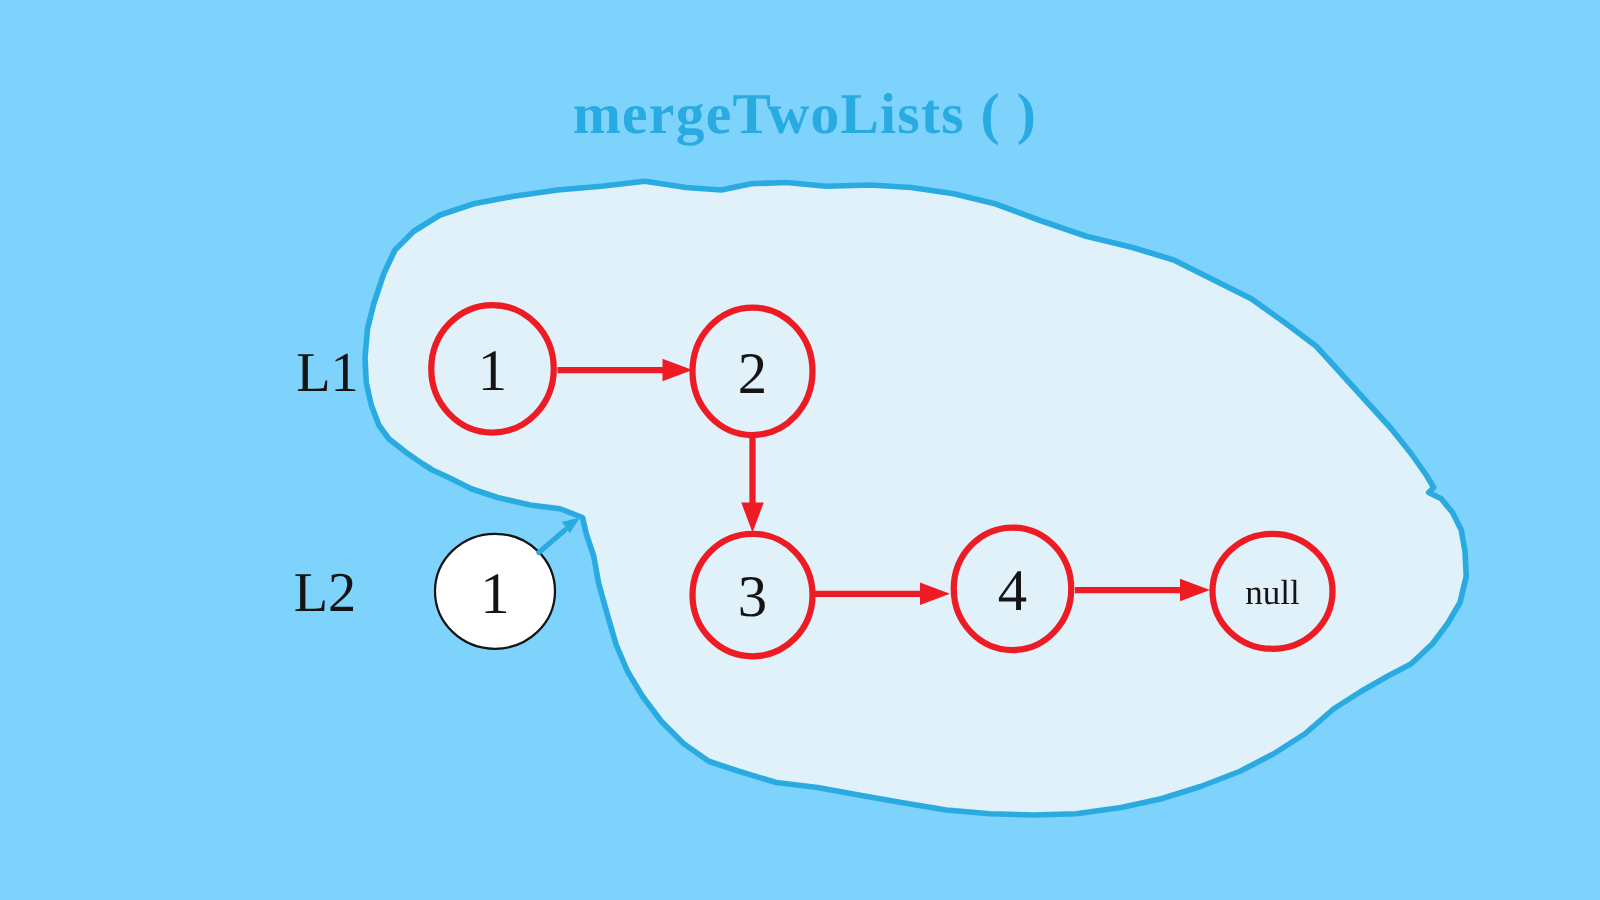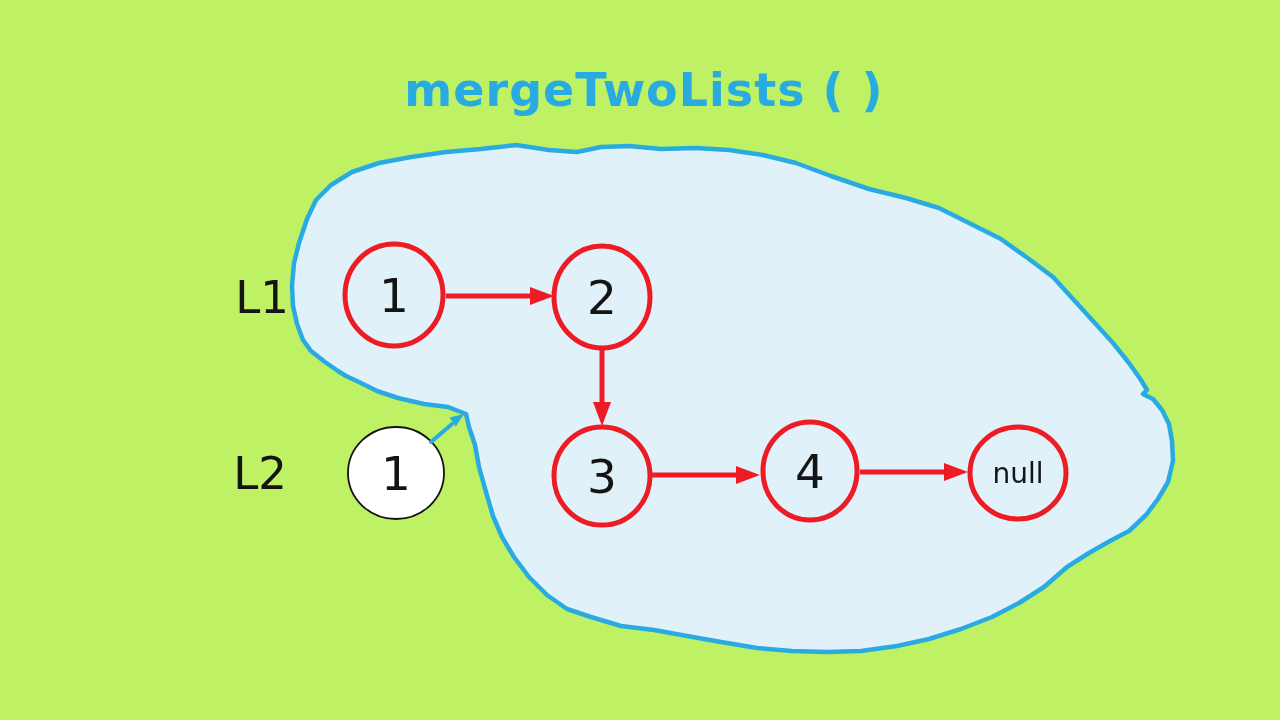--- a/index.html
+++ b/index.html
@@ -8,21 +8,22 @@
     background: #ffffff;
     width: 1280px;
     height: 720px;
     overflow: hidden;
     font-family: "DejaVu Sans", "Liberation Sans", sans-serif;
   }
   .stage {
     position: relative;
     width: 1280px;
     height: 720px;
-    background: #bef264;
+    background: #7dd3fc;
+    font-family: Liberation Serif, serif;
   }
   svg { display: block; }
 
   
   .blob {
     fill: var(--blob-fill, #e1f1fa);
     stroke: var(--accent-blue, #29abe2);
     stroke-width: 4.5;
     stroke-linejoin: round;
     stroke-linecap: round;

